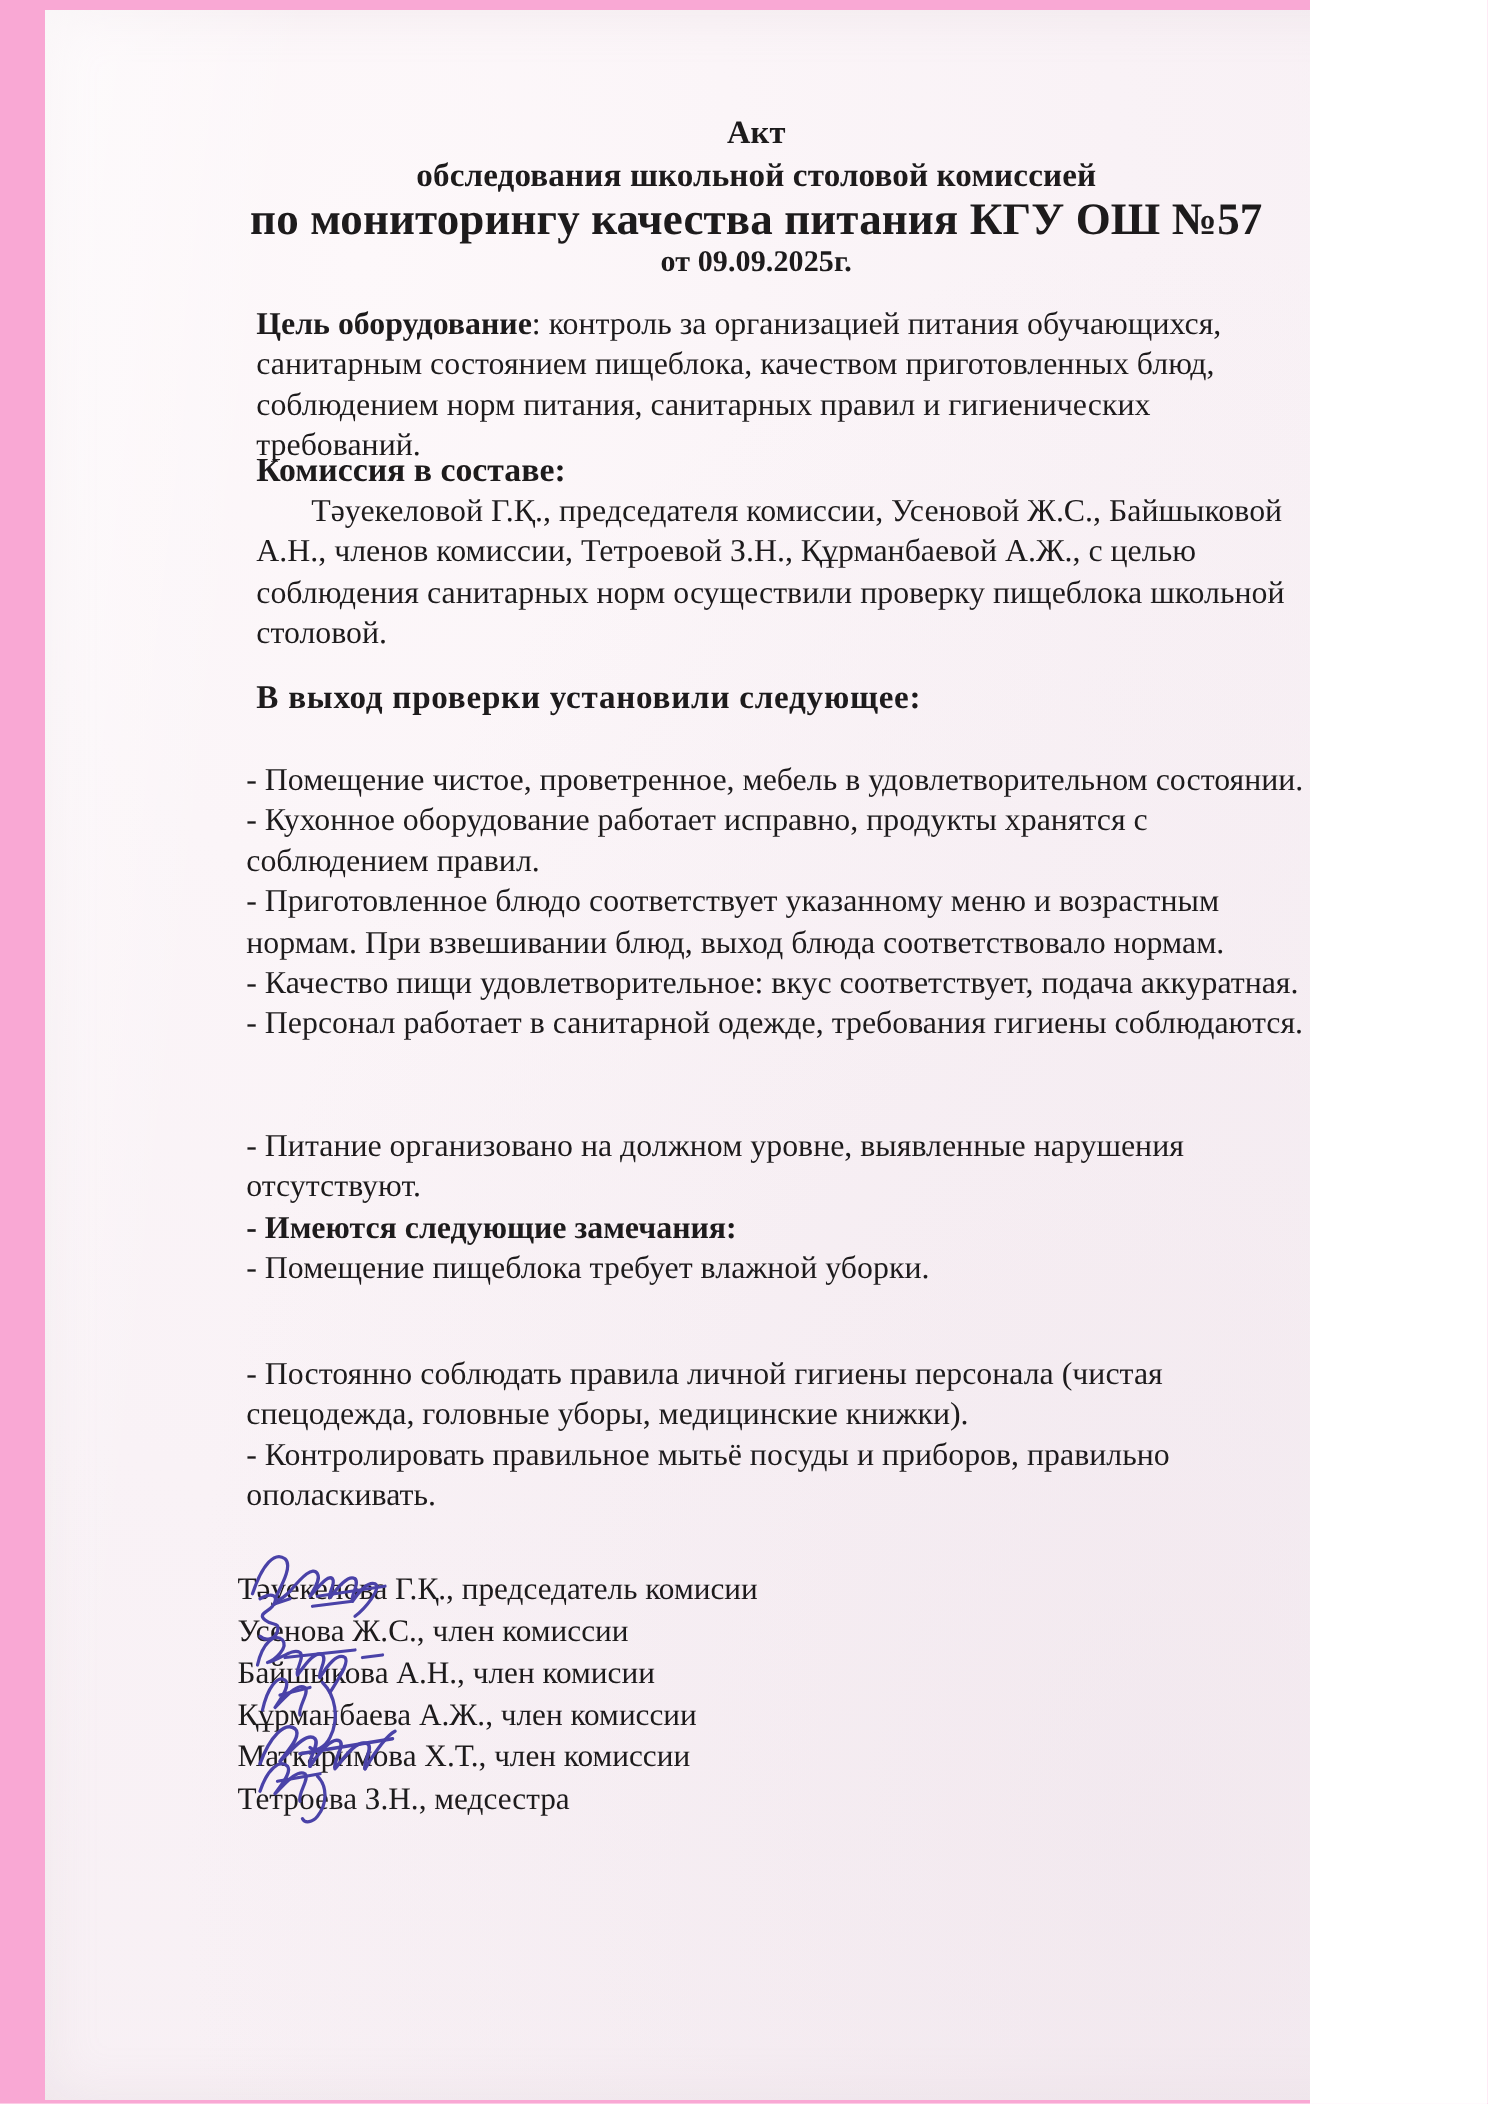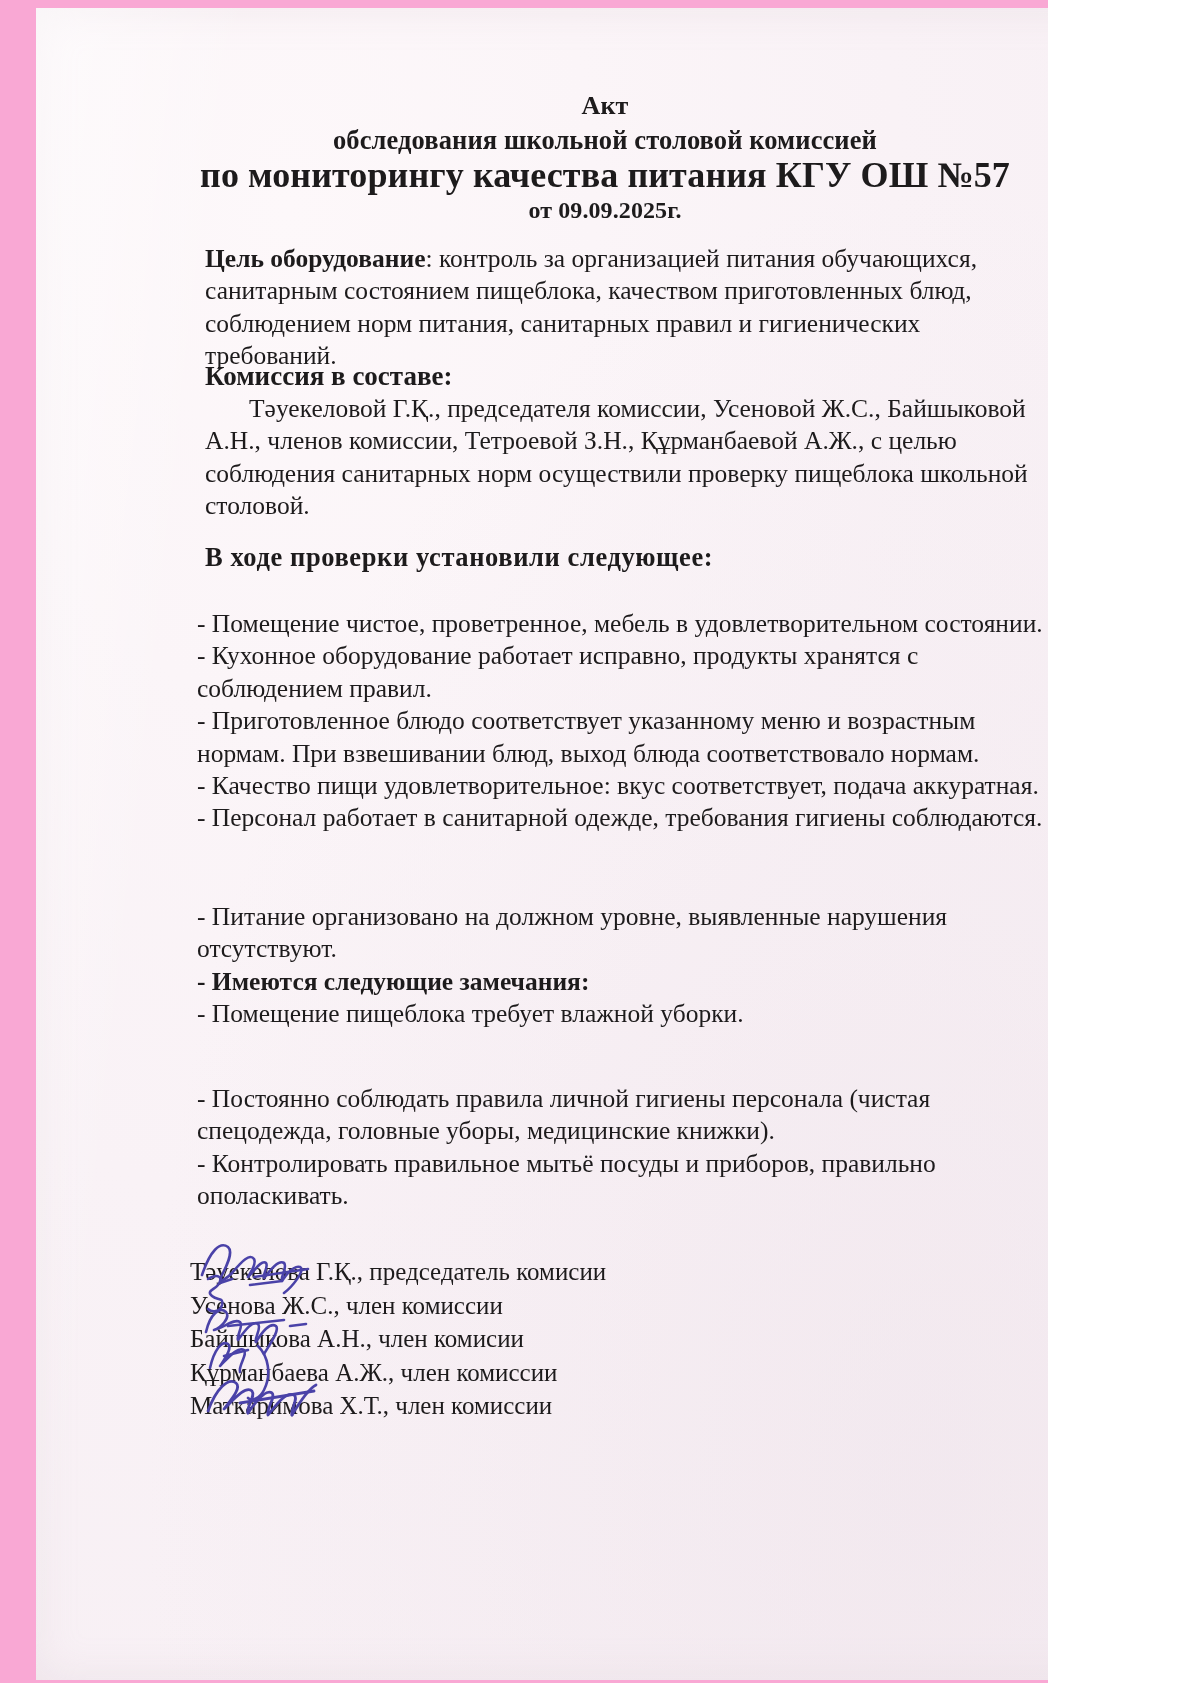--- a/index.html
+++ b/index.html
@@ -126,21 +126,21 @@
     </div>
 
     <div class="block body-text" id="purpose-block">
       <p class="para"><b>Цель оборудование</b><span>: контроль за организацией питания обучающихся, санитарным состоянием пищеблока, качеством приготовленных блюд, соблюдением норм питания, санитарных правил и гигиенических требований.</span></p>
     </div>
 
     <div class="block body-text" id="commission-heading">Комиссия в составе:</div>
 
     <div class="block body-text indent" id="commission-members">Тәуекеловой Г.Қ., председателя комиссии, Усеновой Ж.С., Байшыковой А.Н., членов комиссии, Тетроевой З.Н.,  Құрманбаевой А.Ж., с целью соблюдения санитарных норм  осуществили проверку пищеблока школьной столовой.</div>
 
-    <div class="block body-text" id="inspection-heading">В ходе  проверки  установили  следующее:</div>
+    <div class="block body-text" id="inspection-heading">В выход  проверки  установили  следующее:</div>
 
     <div class="block body-text" id="findings-block">
       <p class="item para">-  Помещение чистое, проветренное, мебель в удовлетворительном состоянии.</p>
       <p class="item para">-  Кухонное оборудование работает исправно, продукты хранятся с соблюдением правил.</p>
       <p class="item para">- Приготовленное блюдо соответствует указанному меню и возрастным нормам. При взвешивании блюд, выход блюда соответствовало нормам.</p>
       <p class="item para">- Качество пищи удовлетворительное: вкус соответствует, подача аккуратная.</p>
       <p class="item para">- Персонал работает в санитарной одежде, требования гигиены соблюдаются.</p>
     </div>
 
 
@@ -223,17 +223,29 @@
             <g fill="none" stroke="#4a42a8" stroke-width="2.8" stroke-linecap="round" stroke-linejoin="round">
               <path d="M10 52 C18 30, 30 18, 38 24 C44 29, 32 42, 26 50 C36 40, 48 26, 54 32 C58 37, 48 48, 50 54"></path>
               <path d="M50 54 C58 42, 68 30, 74 34 C78 38, 68 50, 70 56 C78 46, 88 32, 96 36 C101 39, 92 52, 94 56"></path>
               <path d="M94 56 C100 46, 110 30, 118 26"></path>
               <path d="M42 44 L116 32"></path>
             </g>
           </svg>
         </span>
       </div>
 
+      <div class="sig-row">
+        <span class="sig-name">Тетроева З.Н., медсестра</span>
+        <span class="sig-mark">
+          <svg class="sig-svg" width="100" height="62" viewBox="0 0 100 62" style="left:10px; top:-24px;">
+            <g fill="none" stroke="#4a42a8" stroke-width="2.6" stroke-linecap="round" stroke-linejoin="round">
+              <path d="M8 34 C14 16, 24 8, 30 14 C34 19, 24 30, 20 36 C28 28, 38 16, 44 20 C48 24, 38 36, 40 42"></path>
+              <path d="M22 26 L56 20"></path>
+              <path d="M54 22 C62 30, 62 44, 54 54 C50 59, 44 60, 42 56"></path>
+            </g>
+          </svg>
+        </span>
+      </div>
 
     </div>
 
   </div>
 </div>
 
 </body></html>

